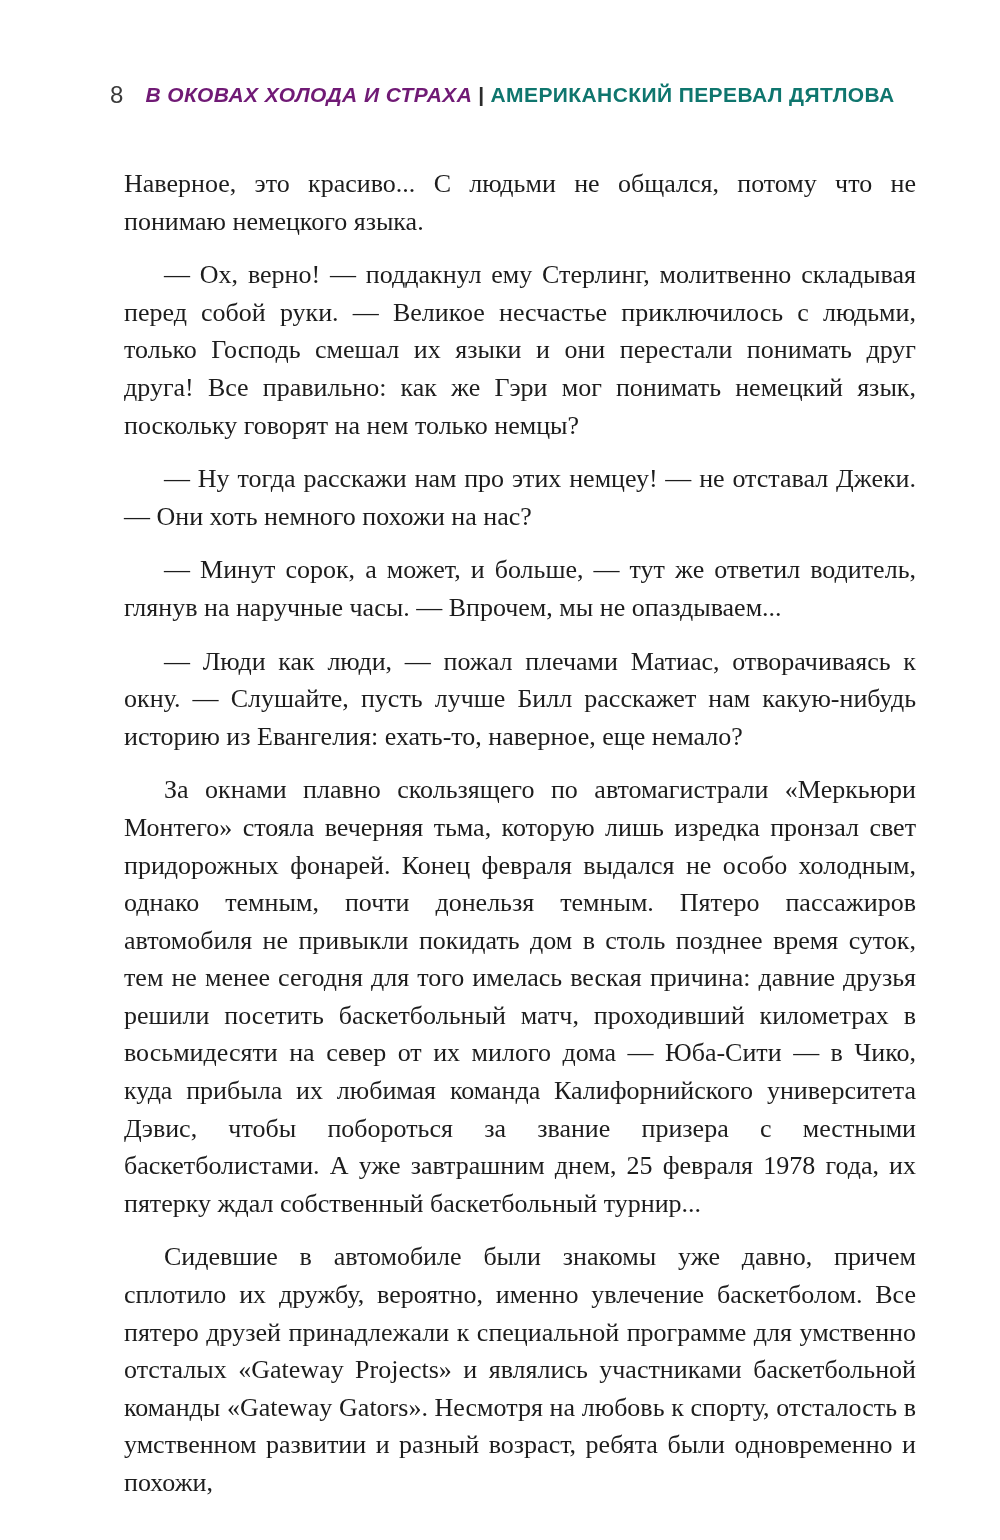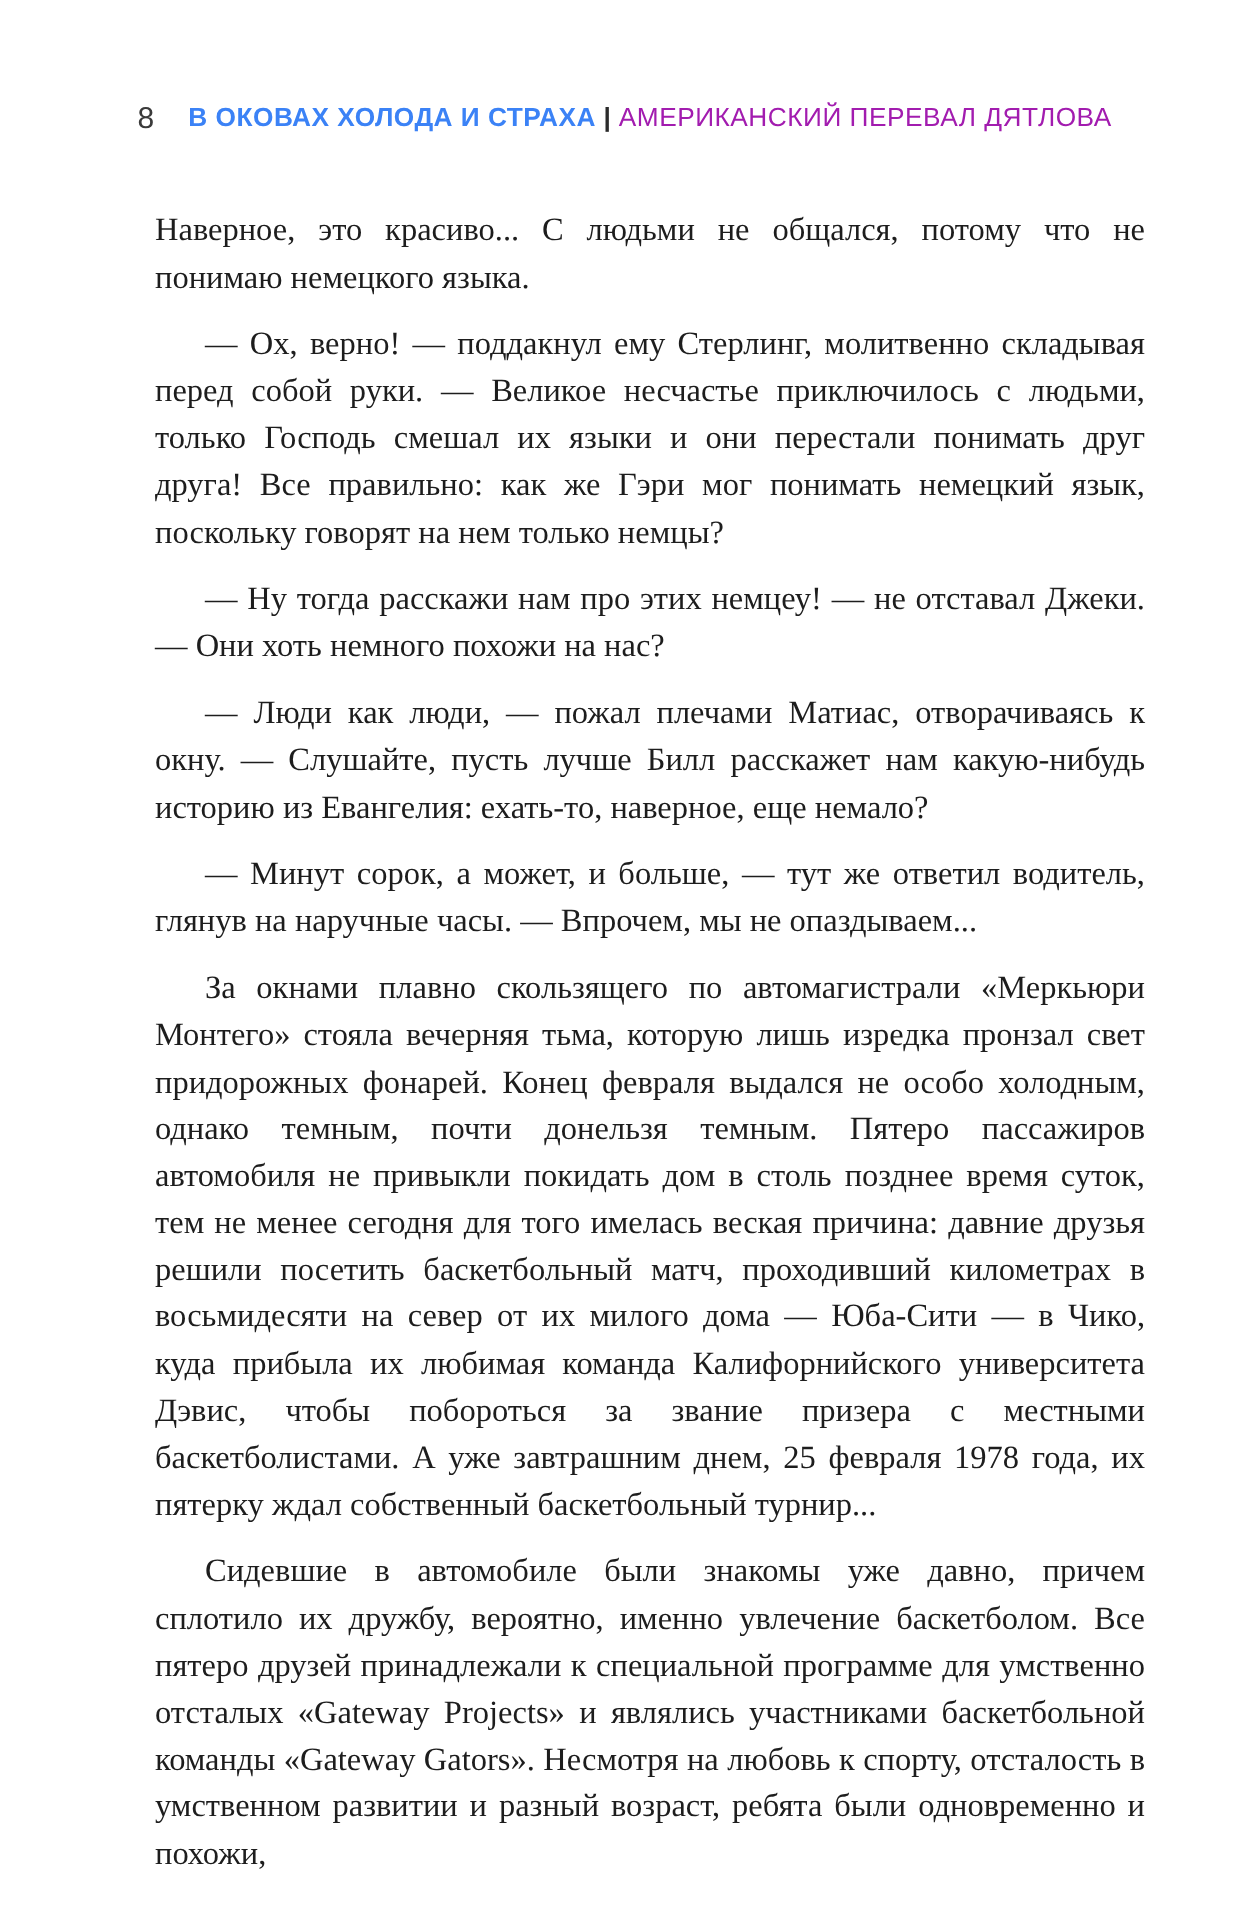--- a/index.html
+++ b/index.html
@@ -36,30 +36,31 @@
   .head-title {
     text-align: center;
     font-family: "Liberation Sans", sans-serif;
     font-size: 21px;
     line-height: 28px;
     letter-spacing: 0.4px;
     white-space: nowrap;
   }
   .head-title .book-title {
     font-weight: 700;
-    color: #3b82f6;
+    color: #701a75;
+    font-style: italic;
   }
   .head-title .head-separator {
     font-weight: 700;
     color: #2b2b2b;
     padding: 0 6px;
   }
   .head-title .head-subtitle {
-    font-weight: 400;
-    color: #a21caf;
+    font-weight: 700;
+    color: #0f766e;
   }
   
   .body-text {
     position: absolute;
     top: 149px;
     left: 108px;
     width: 824px;
     font-size: 26px;
     line-height: 37.6px;
     color: #1d1d1d;
@@ -82,19 +83,19 @@
     <span class="page-number">8</span>
     <div class="head-title">
       <span class="book-title">В ОКОВАХ ХОЛОДА И СТРАХА</span><span class="head-separator">|</span><span class="head-subtitle">АМЕРИКАНСКИЙ ПЕРЕВАЛ ДЯТЛОВА</span>
     </div>
   </div>
 
   <div class="body-text">
     <p>Наверное, это красиво... С людьми не общался, потому что не понимаю немецкого языка.</p>
     <p class="indent">— Ох, верно! — поддакнул ему Стерлинг, молитвенно складывая перед собой руки. — Великое несчастье приключилось с людьми, только Господь смешал их языки и они перестали понимать друг друга! Все правильно: как же Гэри мог понимать немецкий язык, поскольку говорят на нем только немцы?</p>
     <p class="indent">— Ну тогда расскажи нам про этих немцеу! — не отставал Джеки. — Они хоть немного похожи на нас?</p>
+    <p class="indent">— Минут сорок, а может, и больше, — тут же ответил водитель, глянув на наручные часы. — Впрочем, мы не опаздываем...</p>
     <p class="indent">— Люди как люди, — пожал плечами Матиас, отворачиваясь к окну. — Слушайте, пусть лучше Билл расскажет нам какую-нибудь историю из Евангелия: ехать-то, наверное, еще немало?</p>
-    <p class="indent">— Минут сорок, а может, и больше, — тут же ответил водитель, глянув на наручные часы. — Впрочем, мы не опаздываем...</p>
     <p class="indent">За окнами плавно скользящего по автомагистрали «Меркьюри Монтего» стояла вечерняя тьма, которую лишь изредка пронзал свет придорожных фонарей. Конец февраля выдался не особо холодным, однако темным, почти донельзя темным. Пятеро пассажиров автомобиля не привыкли покидать дом в столь позднее время суток, тем не менее сегодня для того имелась веская причина: давние друзья решили посетить баскетбольный матч, проходивший километрах в восьмидесяти на север от их милого дома — Юба-Сити — в Чико, куда прибыла их любимая команда Калифорнийского университета Дэвис, чтобы побороться за звание призера с местными баскетболистами. А уже завтрашним днем, 25 февраля 1978 года, их пятерку ждал собственный баскетбольный турнир...</p>
     <p class="indent">Сидевшие в автомобиле были знакомы уже давно, причем сплотило их дружбу, вероятно, именно увлечение баскетболом. Все пятеро друзей принадлежали к специальной программе для умственно отсталых «Gateway Projects» и являлись участниками баскетбольной команды «Gateway Gators». Несмотря на любовь к спорту, отсталость в умственном развитии и разный возраст, ребята были одновременно и похожи,</p>
   </div>
 
 </div>
 
 </body></html>

